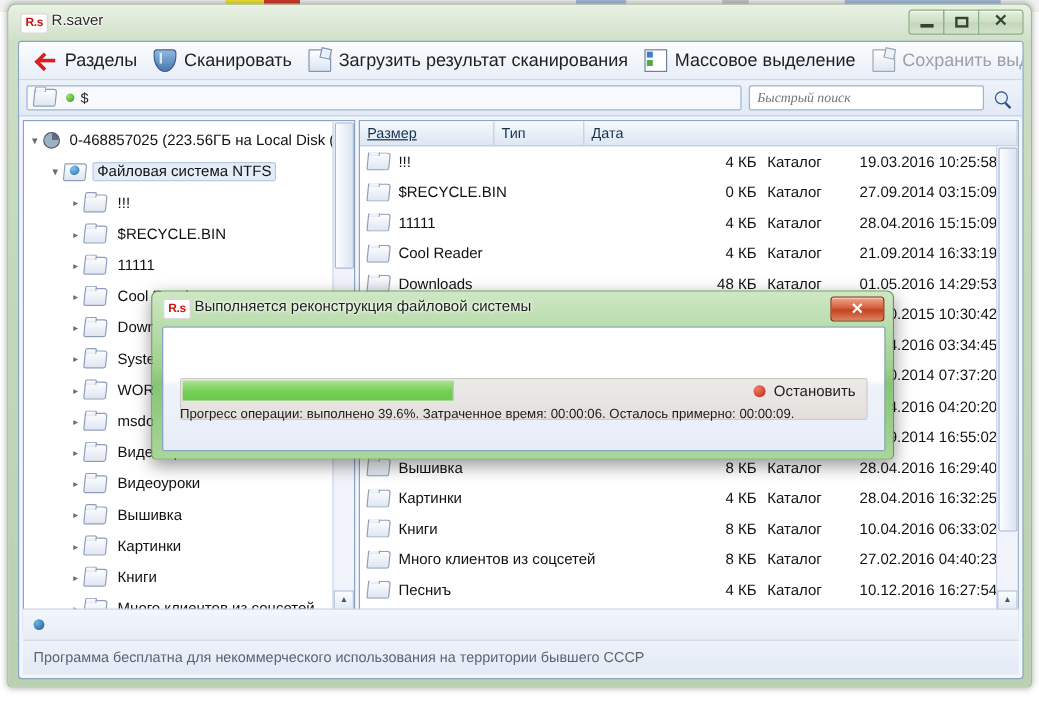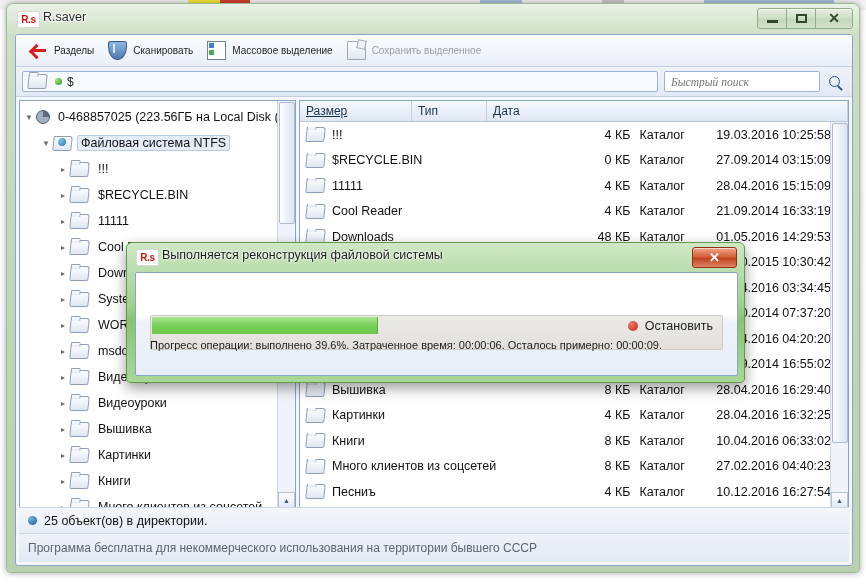--- a/index.html
+++ b/index.html
@@ -58,21 +58,21 @@
     background:#f3f6fb;border:1px solid #8aa4c4;border-radius:3px;
     box-sizing:border-box;overflow:hidden;
   }
   
   #toolbar{
     position:absolute;left:0;top:0;width:100%;height:32px;
     background:linear-gradient(180deg,#fbfcfe,#e8eef8);
     border-bottom:1px solid #c3d0e4;
     display:flex;align-items:center;box-sizing:border-box;padding-left:8px;
   }
-  .tb-item{display:flex;align-items:center;height:24px;padding:0 7px;font-size:10px;color:#1f1f1f;white-space:nowrap;}
+  .tb-item{display:flex;align-items:center;height:24px;padding:0 7px;font-size:15px;color:#1f1f1f;white-space:nowrap;}
   .tb-item.disabled{color:#9aa0a8;}
   .tb-ico{width:17px;height:17px;margin-right:6px;position:relative;flex:0 0 auto;}
   .ico-back::before{
     content:"";position:absolute;left:1px;top:7px;width:14px;height:3px;background:#d81f1f;
   }
   .ico-back::after{
     content:"";position:absolute;left:0px;top:4px;width:8px;height:8px;
     border-left:3px solid #d81f1f;border-bottom:3px solid #d81f1f;transform:rotate(45deg);
   }
   .ico-shield{
@@ -107,21 +107,21 @@
     border:1px solid #8d9dba;border-radius:1px 3px 2px 2px;
     transform:skewX(-6deg);
   }
   .folder-ico::before{
     content:"";position:absolute;left:-1px;top:-3px;width:8px;height:4px;
     background:linear-gradient(180deg,#fdfdfe,#e3e9f3);border:1px solid #8d9dba;border-bottom:none;border-radius:2px 2px 0 0;
   }
   .green-dot{width:7px;height:7px;border-radius:50%;background:radial-gradient(circle at 30% 30%,#9be36a,#2f9a22);margin:0 5px 0 8px;flex:0 0 auto;}
   .path-text{font-size:12px;color:#1f1f1f;}
   #searchbox{
-    width:156px;height:21px;background:#ffffff;border:1px solid #9db3d2;border-radius:2px;
+    width:196px;height:21px;background:#ffffff;border:1px solid #9db3d2;border-radius:2px;
     display:flex;align-items:center;padding:0 4px;box-sizing:border-box;
   }
   #searchbox input{
     border:0;outline:0;width:100%;background:transparent;font-size:11.5px;
     font-family:"Liberation Serif",serif;font-style:italic;color:#8a8f98;
   }
   #search-btn{width:24px;height:21px;display:flex;align-items:center;justify-content:center;margin-left:2px;}
   .mag{width:9px;height:9px;border:1.6px solid #2b4f86;border-radius:50%;position:relative;display:inline-block;}
   .mag::after{content:"";position:absolute;right:-4px;bottom:-3px;width:6px;height:1.8px;background:#2b4f86;transform:rotate(45deg);}
 
@@ -260,20 +260,24 @@
     <div id="toolbar">
       <div class="tb-item">
         <span class="tb-ico ico-back"></span>
         <span>Разделы</span>
       </div>
       <div class="tb-item">
         <span class="tb-ico ico-shield"></span>
         <span>Сканировать</span>
       </div>
       <div class="tb-item">
+        <span class="tb-ico ico-doc"></span>
+        <span>Загрузить результат сканирования</span>
+      </div>
+      <div class="tb-item">
         <span class="tb-ico ico-grid"></span>
         <span>Массовое выделение</span>
       </div>
       <div class="tb-item disabled">
         <span class="tb-ico ico-save"></span>
         <span>Сохранить выделенное</span>
       </div>
     </div>
 
     <div id="pathrow">
@@ -543,21 +547,20 @@
         <div class="sb-v in-list">
           <div class="sb-thumb" style="left:1px;top:1px;width:14px;height:318px;"></div>
           <div class="sb-arrow" style="left:0;bottom:17px;">▲</div>
           <div class="sb-arrow" style="left:0;bottom:0;">▼</div>
         </div>
       </div>
     </div>
 
     <div id="status1">
       <span class="blue-dot"></span>
-      <span>25 объект(ов) в директории.</span>
     </div>
     <div id="status2">
       <span>Программа бесплатна для некоммерческого использования на территории бывшего СССР</span>
     </div>
   </div>
 </div>
 
 <div id="dlg">
   <div id="dlg-title">
     <div id="dlg-icon">R.s</div>

